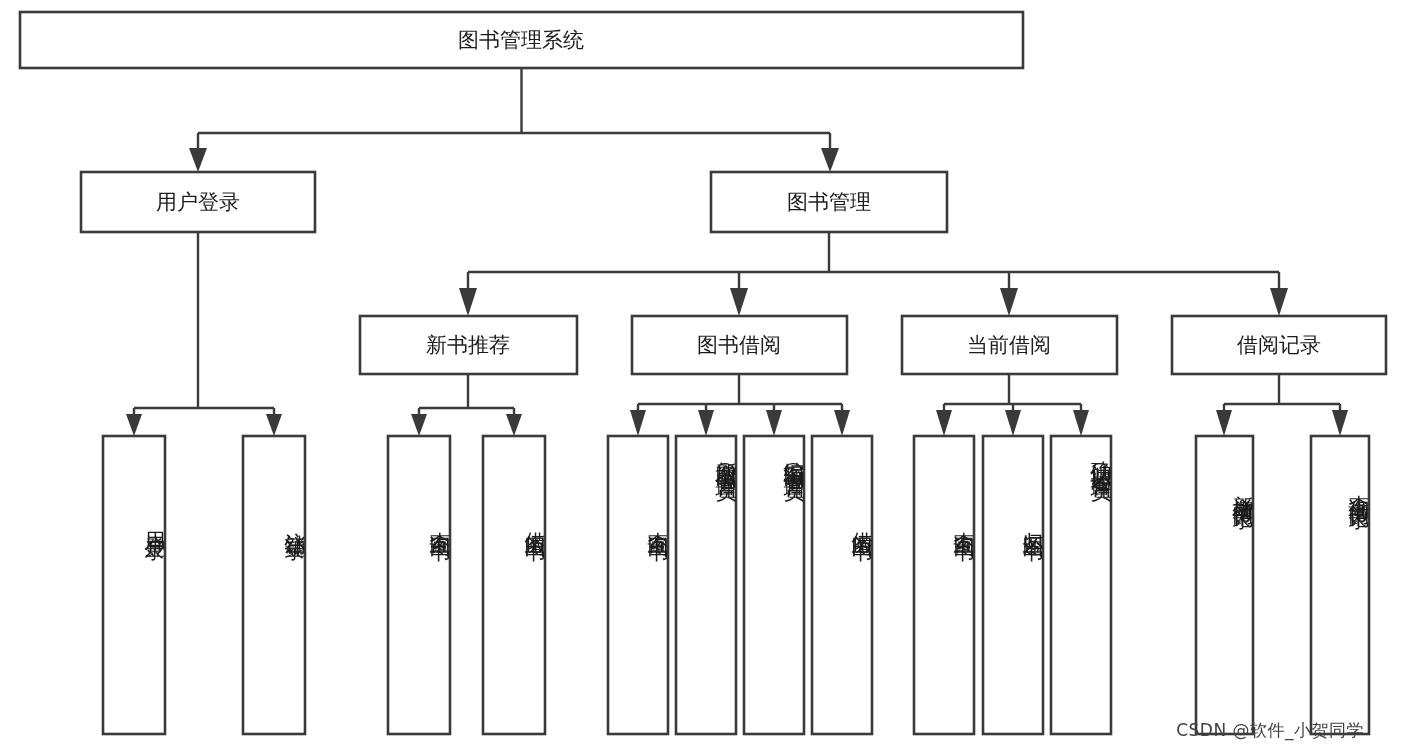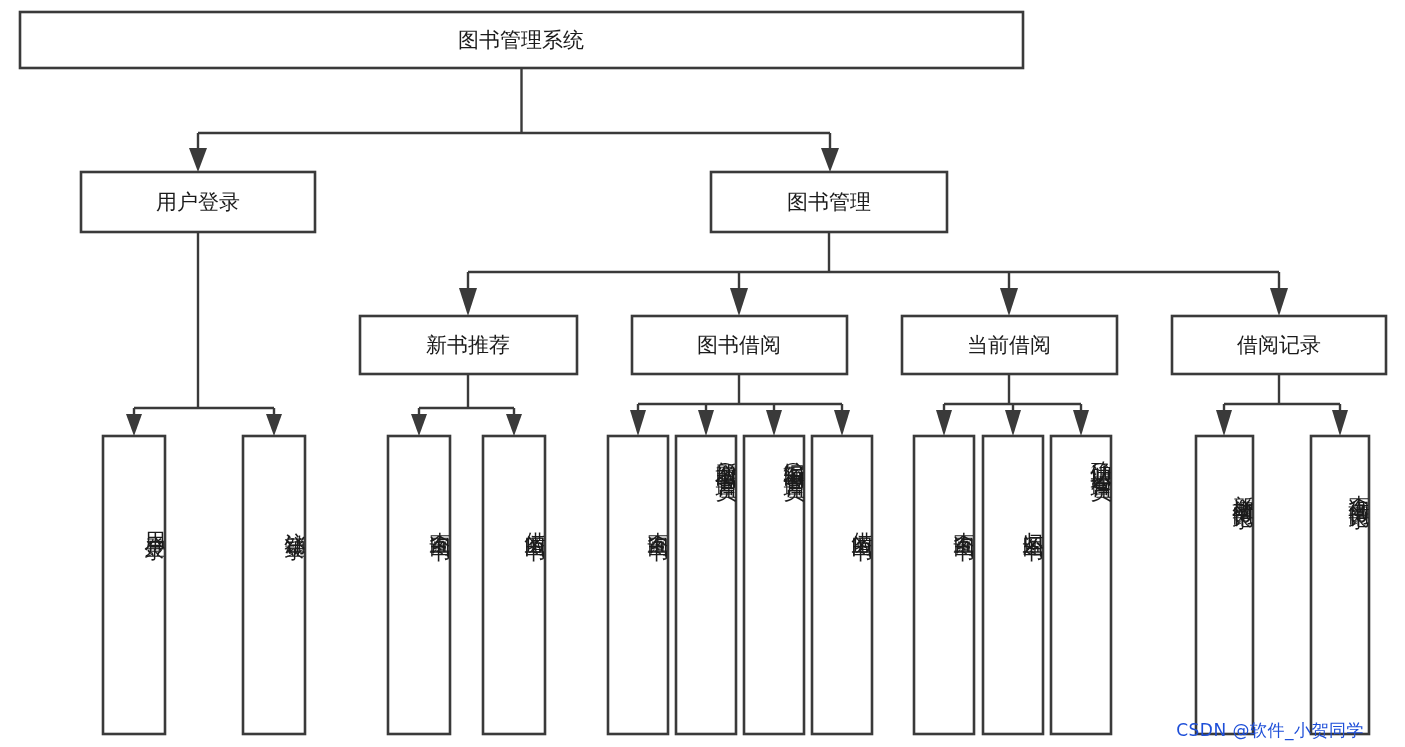--- a/index.html
+++ b/index.html
@@ -60,21 +60,21 @@
     text-align: center;
     white-space: nowrap;
     pointer-events: none;
   }
   #watermark {
     position: absolute;
     right: 8px;
     bottom: 5px;
     font-family: "DejaVu Sans", "Liberation Sans", sans-serif;
     font-size: 17px;
-    color: #1d4ed8;
+    color: #404040;
     white-space: nowrap;
     letter-spacing: 0.5px;
   }
 </style>
 </head>
 <body>
 
 <div id="diagram-root">
 
   <svg id="tree-svg" viewBox="0 0 1405 747">

